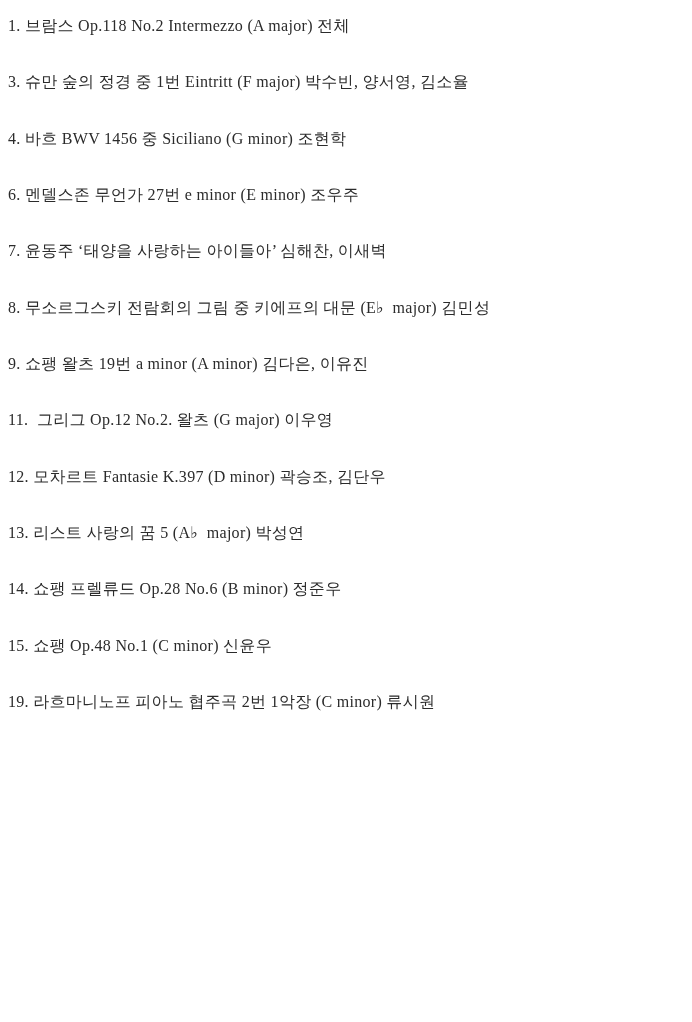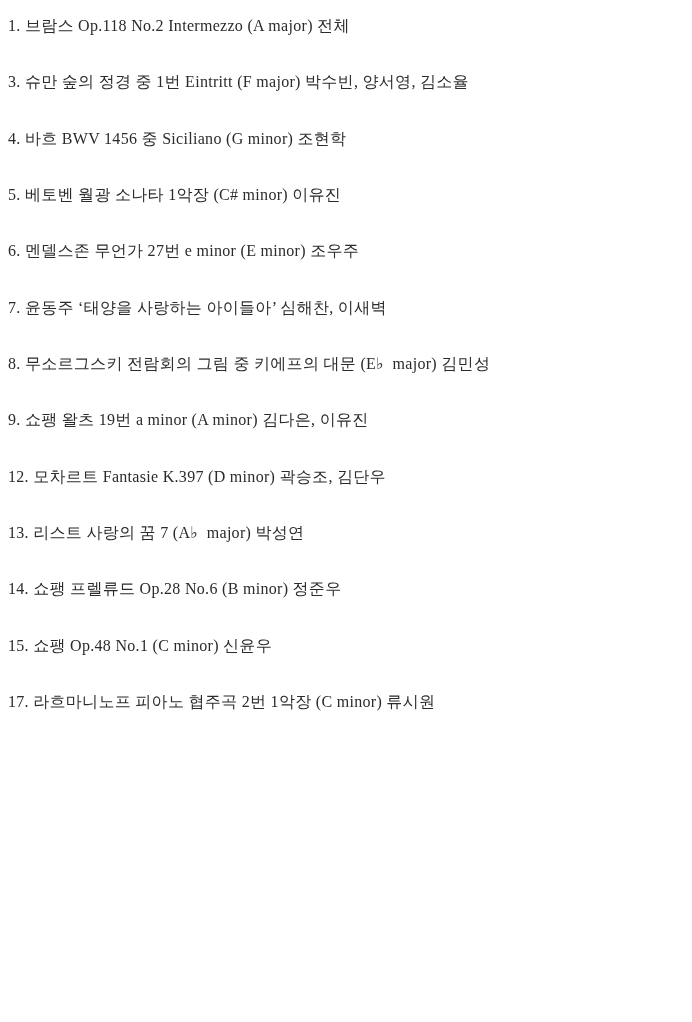--- a/index.html
+++ b/index.html
@@ -37,24 +37,24 @@
   }
 </style>
 </head>
 <body>
 
 <div class="page">
   <div class="doc-list">
     <p class="doc-line">1. 브람스 Op.118 No.2 Intermezzo (A major) 전체</p>
     <p class="doc-line">3. 슈만 숲의 정경 중 1번 Eintritt (F major) 박수빈, 양서영, 김소율</p>
     <p class="doc-line">4. 바흐 BWV 1456 중 Siciliano (G minor) 조현학</p>
-    <p class="doc-line">5. 베토벤 월광 소나타 1악장 (C# minor) 이유진</p>
     <p class="doc-line">6. 멘델스존 무언가 27번 e minor (E minor) 조우주</p>
     <p class="doc-line">7. 윤동주 ‘태양을 사랑하는 아이들아’ 심해찬, 이새벽</p>
     <p class="doc-line">8. 무소르그스키 전람회의 그림 중 키에프의 대문 (E♭  major) 김민성</p>
     <p class="doc-line">9. 쇼팽 왈츠 19번 a minor (A minor) 김다은, 이유진</p>
+    <p class="doc-line">11.  그리그 Op.12 No.2. 왈츠 (G major) 이우영</p>
     <p class="doc-line">12. 모차르트 Fantasie K.397 (D minor) 곽승조, 김단우</p>
-    <p class="doc-line">13. 리스트 사랑의 꿈 7 (A♭  major) 박성연</p>
+    <p class="doc-line">13. 리스트 사랑의 꿈 5 (A♭  major) 박성연</p>
     <p class="doc-line">14. 쇼팽 프렐류드 Op.28 No.6 (B minor) 정준우</p>
     <p class="doc-line">15. 쇼팽 Op.48 No.1 (C minor) 신윤우</p>
-    <p class="doc-line">17. 라흐마니노프 피아노 협주곡 2번 1악장 (C minor) 류시원</p>
+    <p class="doc-line">19. 라흐마니노프 피아노 협주곡 2번 1악장 (C minor) 류시원</p>
   </div>
 </div>
 
 </body></html>

